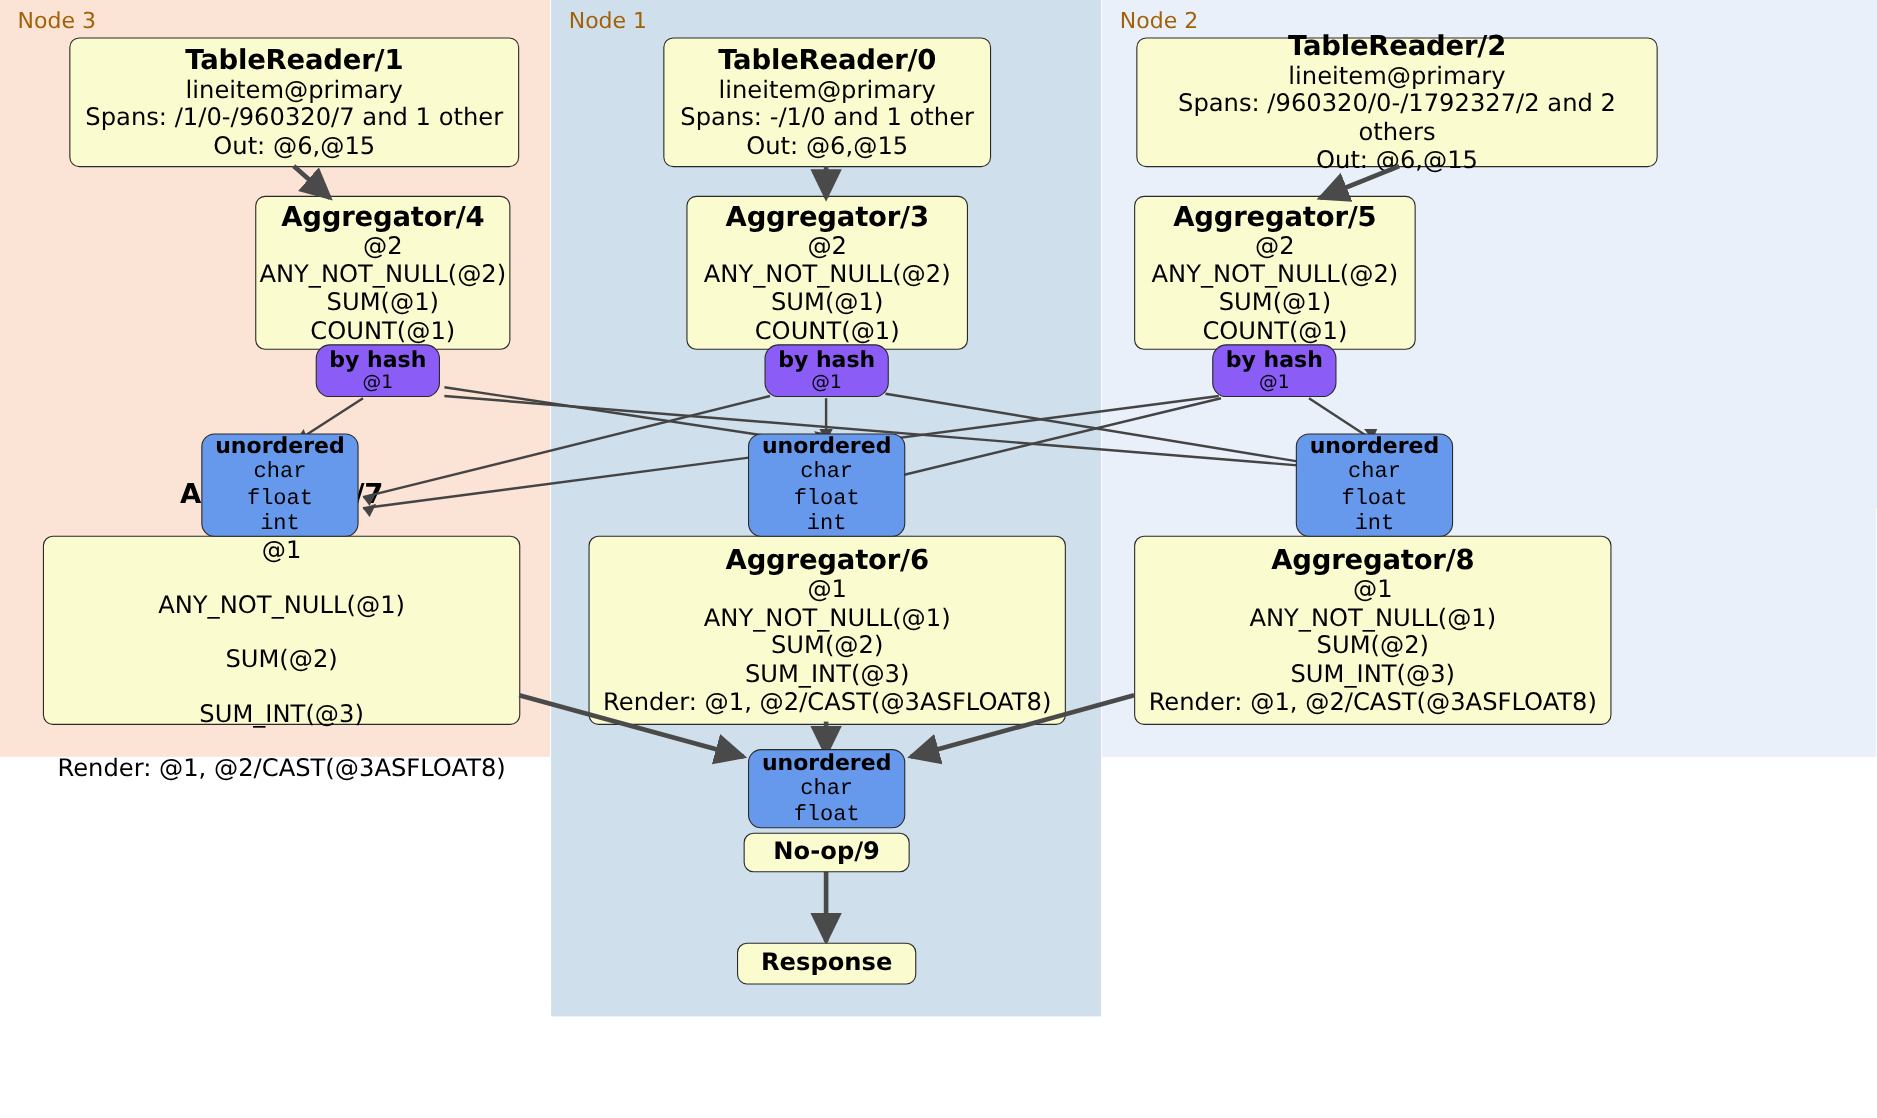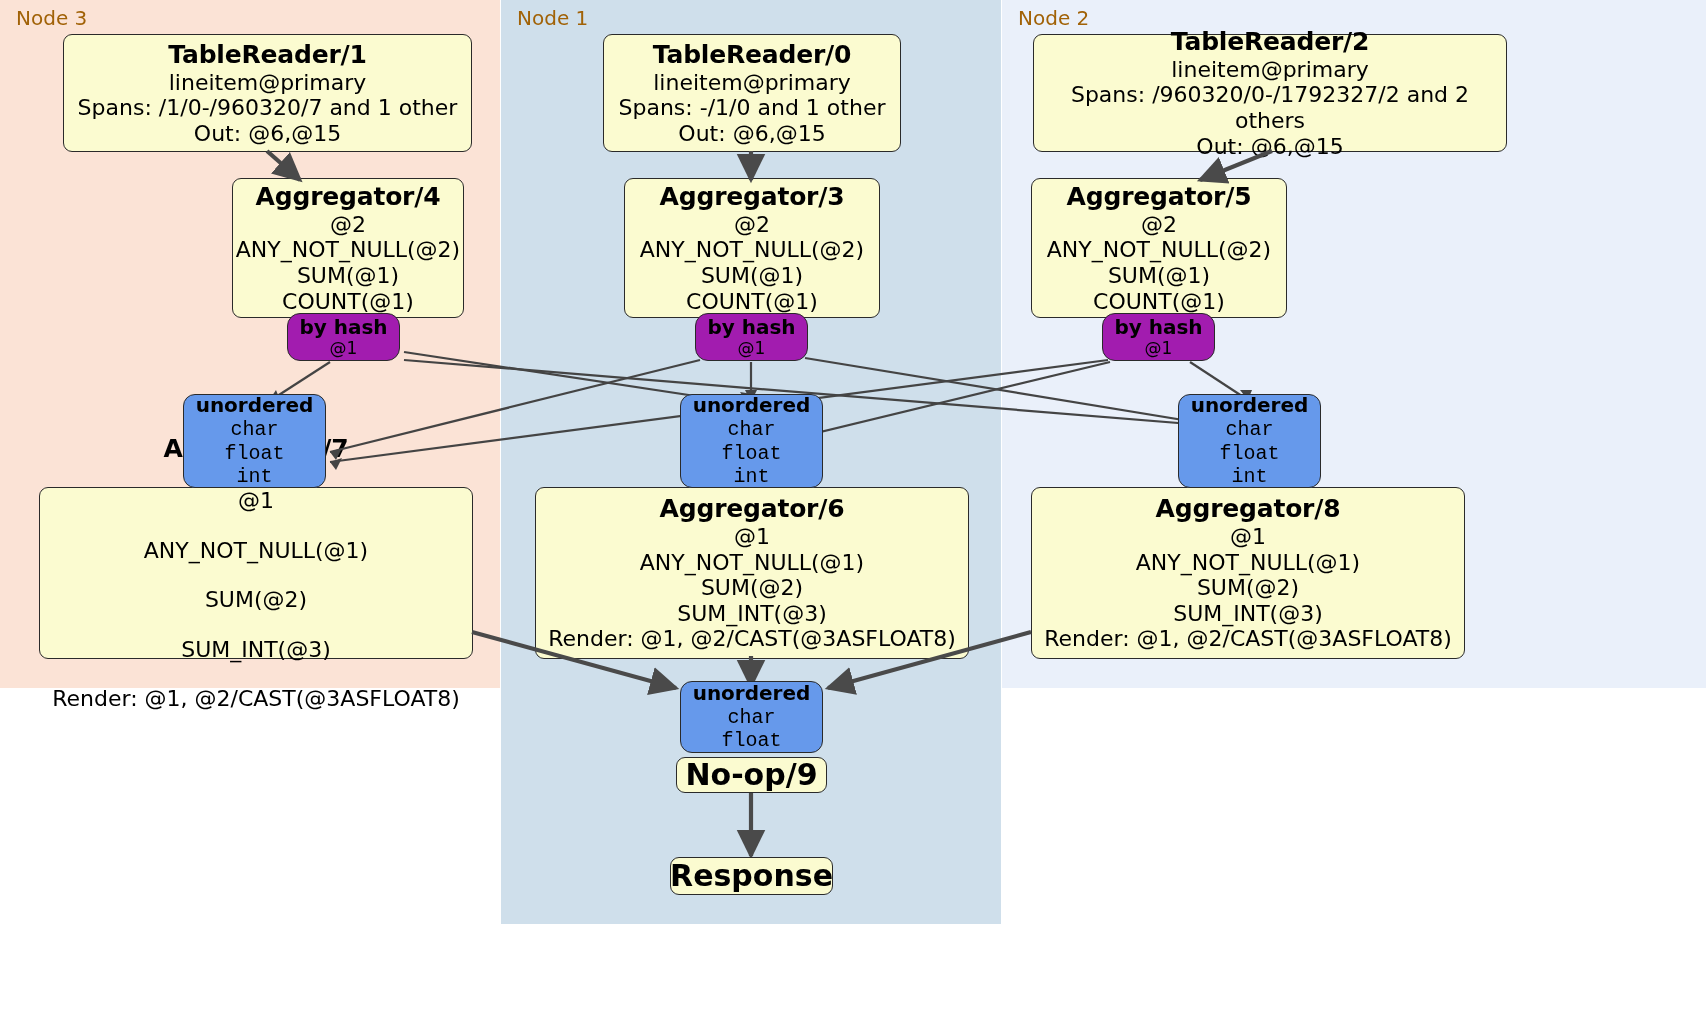--- a/index.html
+++ b/index.html
@@ -52,21 +52,21 @@
     font-weight: bold;
     font-size: 25px;
     letter-spacing: -0.2px;
     margin-bottom: 1px;
   }
   .proc .line {
     font-size: 22px;
   }
 
   .router {
-    background: #a21caf;
+    background: #8b5cf6;
     border-radius: 13px;
     z-index: 6;
   }
   .router .title {
     font-weight: bold;
     font-size: 20px;
   }
   .router .line {
     font-size: 17px;
   }
@@ -84,21 +84,21 @@
   .sync .line {
     font-size: 20px;
     font-family: Liberation Mono, monospace;
   }
 
   .tiny {
     background: #fbfbd0;
   }
   .tiny .title {
     font-weight: bold;
-    font-size: 30px;
+    font-size: 22px;
   }
 
   
   svg.edges {
     position: absolute;
     left: 0;
     top: 0;
     width: 1706px;
     height: 1016px;
     pointer-events: none;

